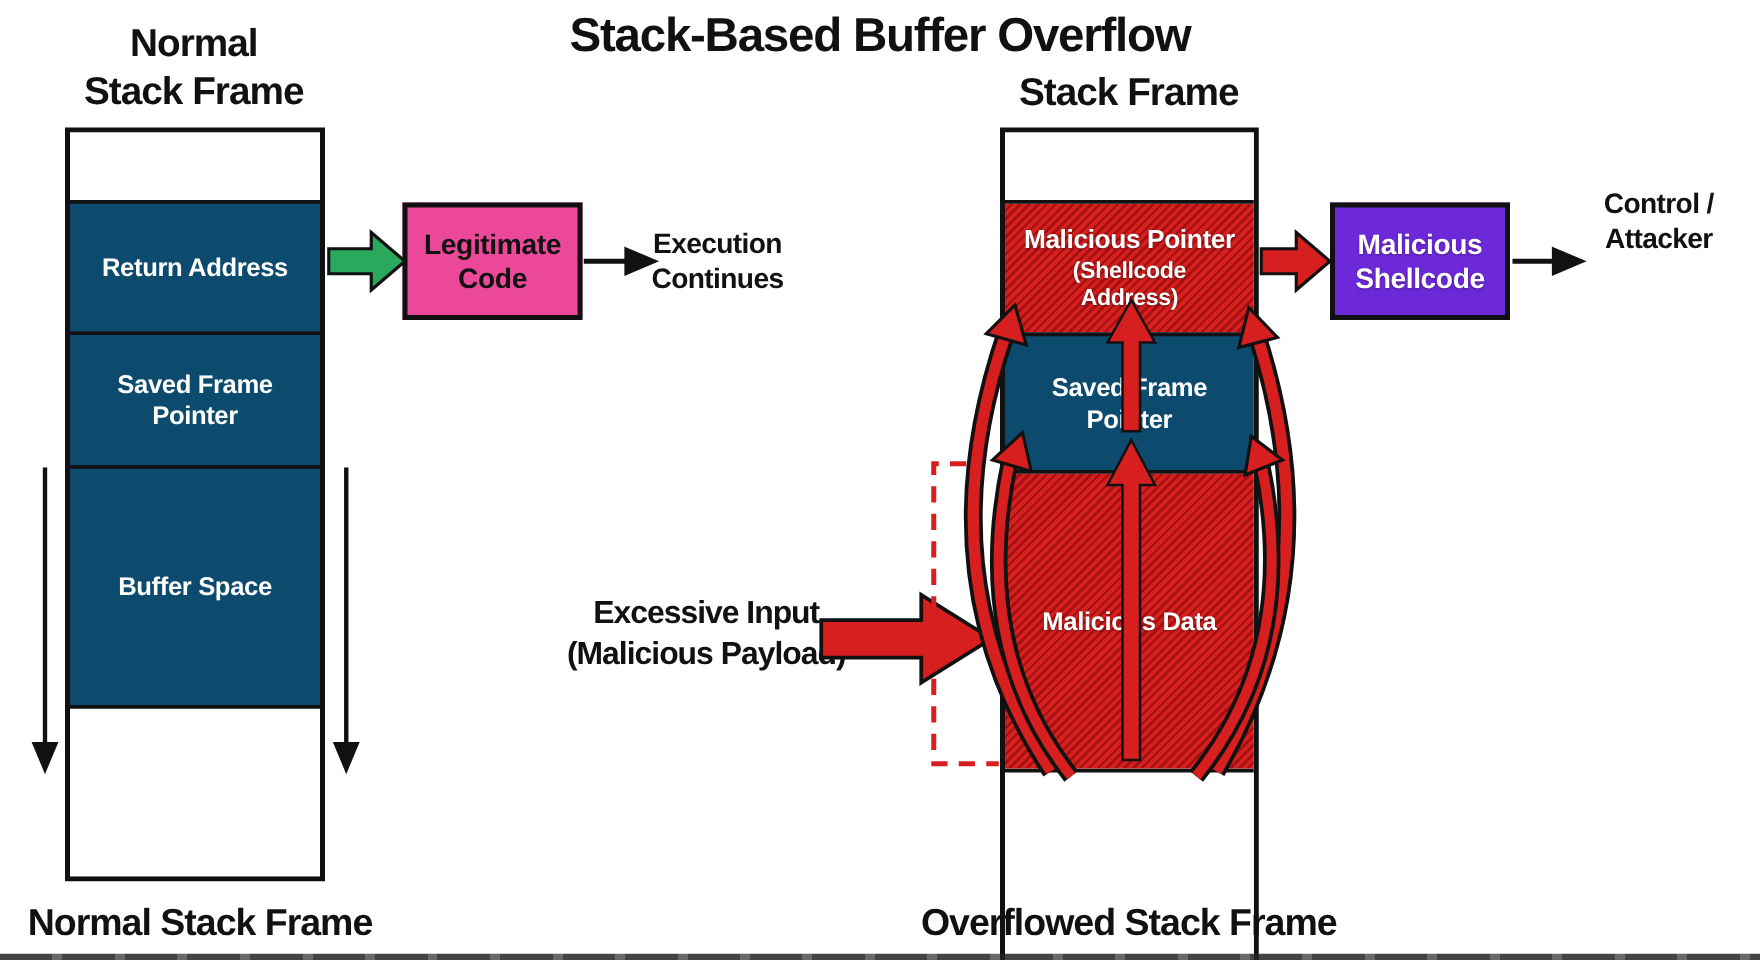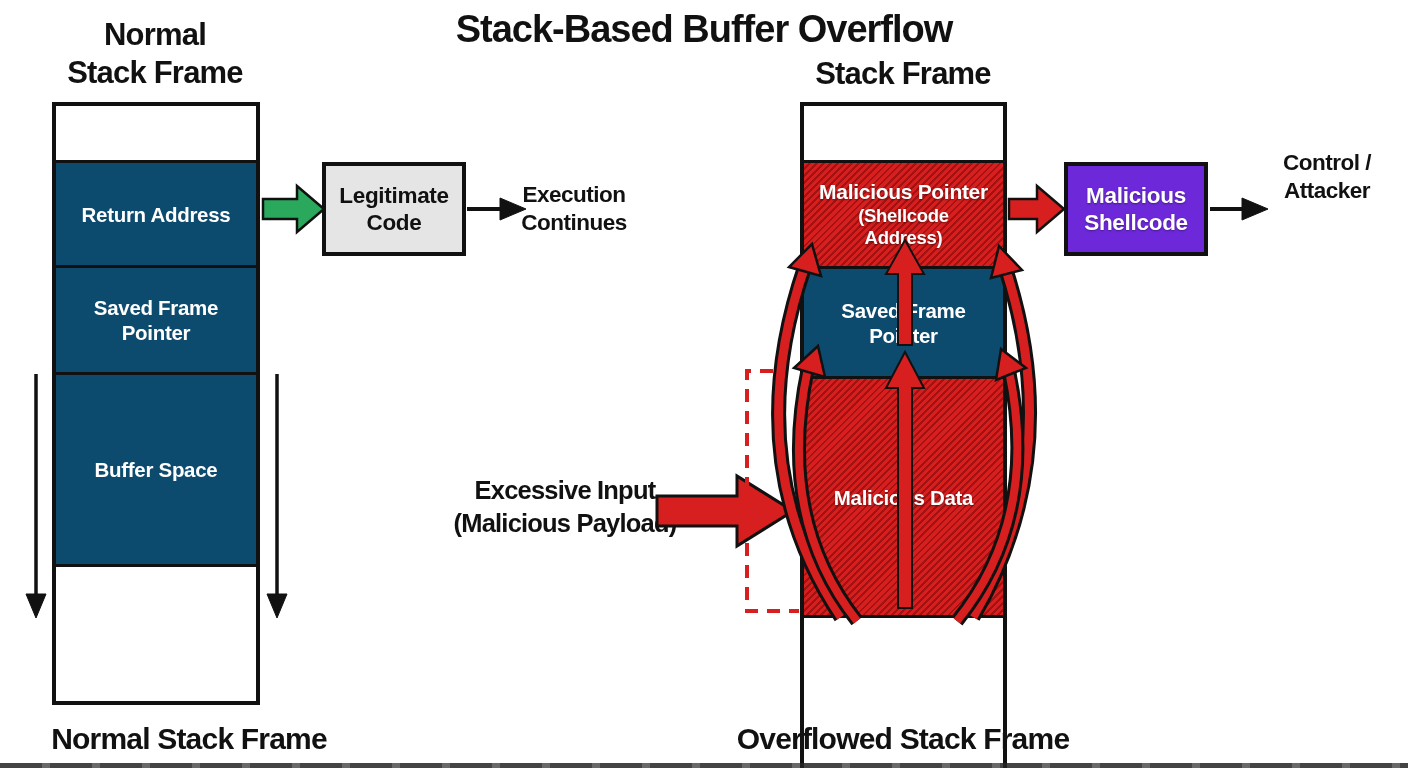--- a/index.html
+++ b/index.html
@@ -28,21 +28,21 @@
   .cell + .cell{border-top:3px solid #111;}
   .cell.blank{background:#fff;}
   .cell.blue{background:#0c4a6e;}
   .cell.hatch{
     background:repeating-linear-gradient(135deg,#d71f1f 0 3px,#a31111 3px 5px);
     text-shadow:0 1px 2px rgba(0,0,0,.45);
   }
   .ptr-l1{display:block;font-size:21px;}
   .ptr-l2{display:block;font-size:18.5px;}
   .codebox{
-    box-sizing:border-box;border:4px solid #111;background:#e5e5e5;
+    box-sizing:border-box;border:4px solid #111;background:#ec4899;
     display:flex;align-items:center;justify-content:center;text-align:center;
     font-size:22.5px;font-weight:700;line-height:1.2;
   }
   .codebox.red{background:#6d28d9;color:#fff;text-shadow:0 1px 2px rgba(0,0,0,.35);}
   .sidetext{
     text-align:center;font-weight:700;font-size:22.5px;line-height:1.25;letter-spacing:-0.5px;
   }
   .inputtext{
     text-align:center;font-weight:800;font-size:25.5px;line-height:1.3;letter-spacing:-0.8px;
   }
@@ -113,21 +113,21 @@
   <div class="abs sidetext" style="left:1247px;top:149px;width:160px;">
     <span class="line">Control /</span>
     <span class="line">Attacker</span>
   </div>
 
   <div class="abs inputtext" style="left:390px;top:474px;width:350px;">
     <span class="line">Excessive Input</span>
     <span class="line">(Malicious Payload)</span>
   </div>
 
-  <div class="abs footer" style="left:0px;top:722px;width:320px;padding-left:29px;">Normal Stack Frame</div>
+  <div class="abs footer" style="left:0px;top:722px;width:320px;">Normal Stack Frame</div>
   <div class="abs footer" style="left:723px;top:722px;width:360px;">Overflowed Stack Frame</div>
 
   <svg class="overlay" width="1408" height="768" viewBox="0 0 1408 768">
 
     <g stroke="#111" stroke-width="3.5" fill="#111">
       <line x1="36" y1="374" x2="36" y2="596"></line>
       <polygon points="26,594 46,594 36,618" stroke-width="1"></polygon>
       <line x1="277" y1="374" x2="277" y2="596"></line>
       <polygon points="267,594 287,594 277,618" stroke-width="1"></polygon>
     </g>

